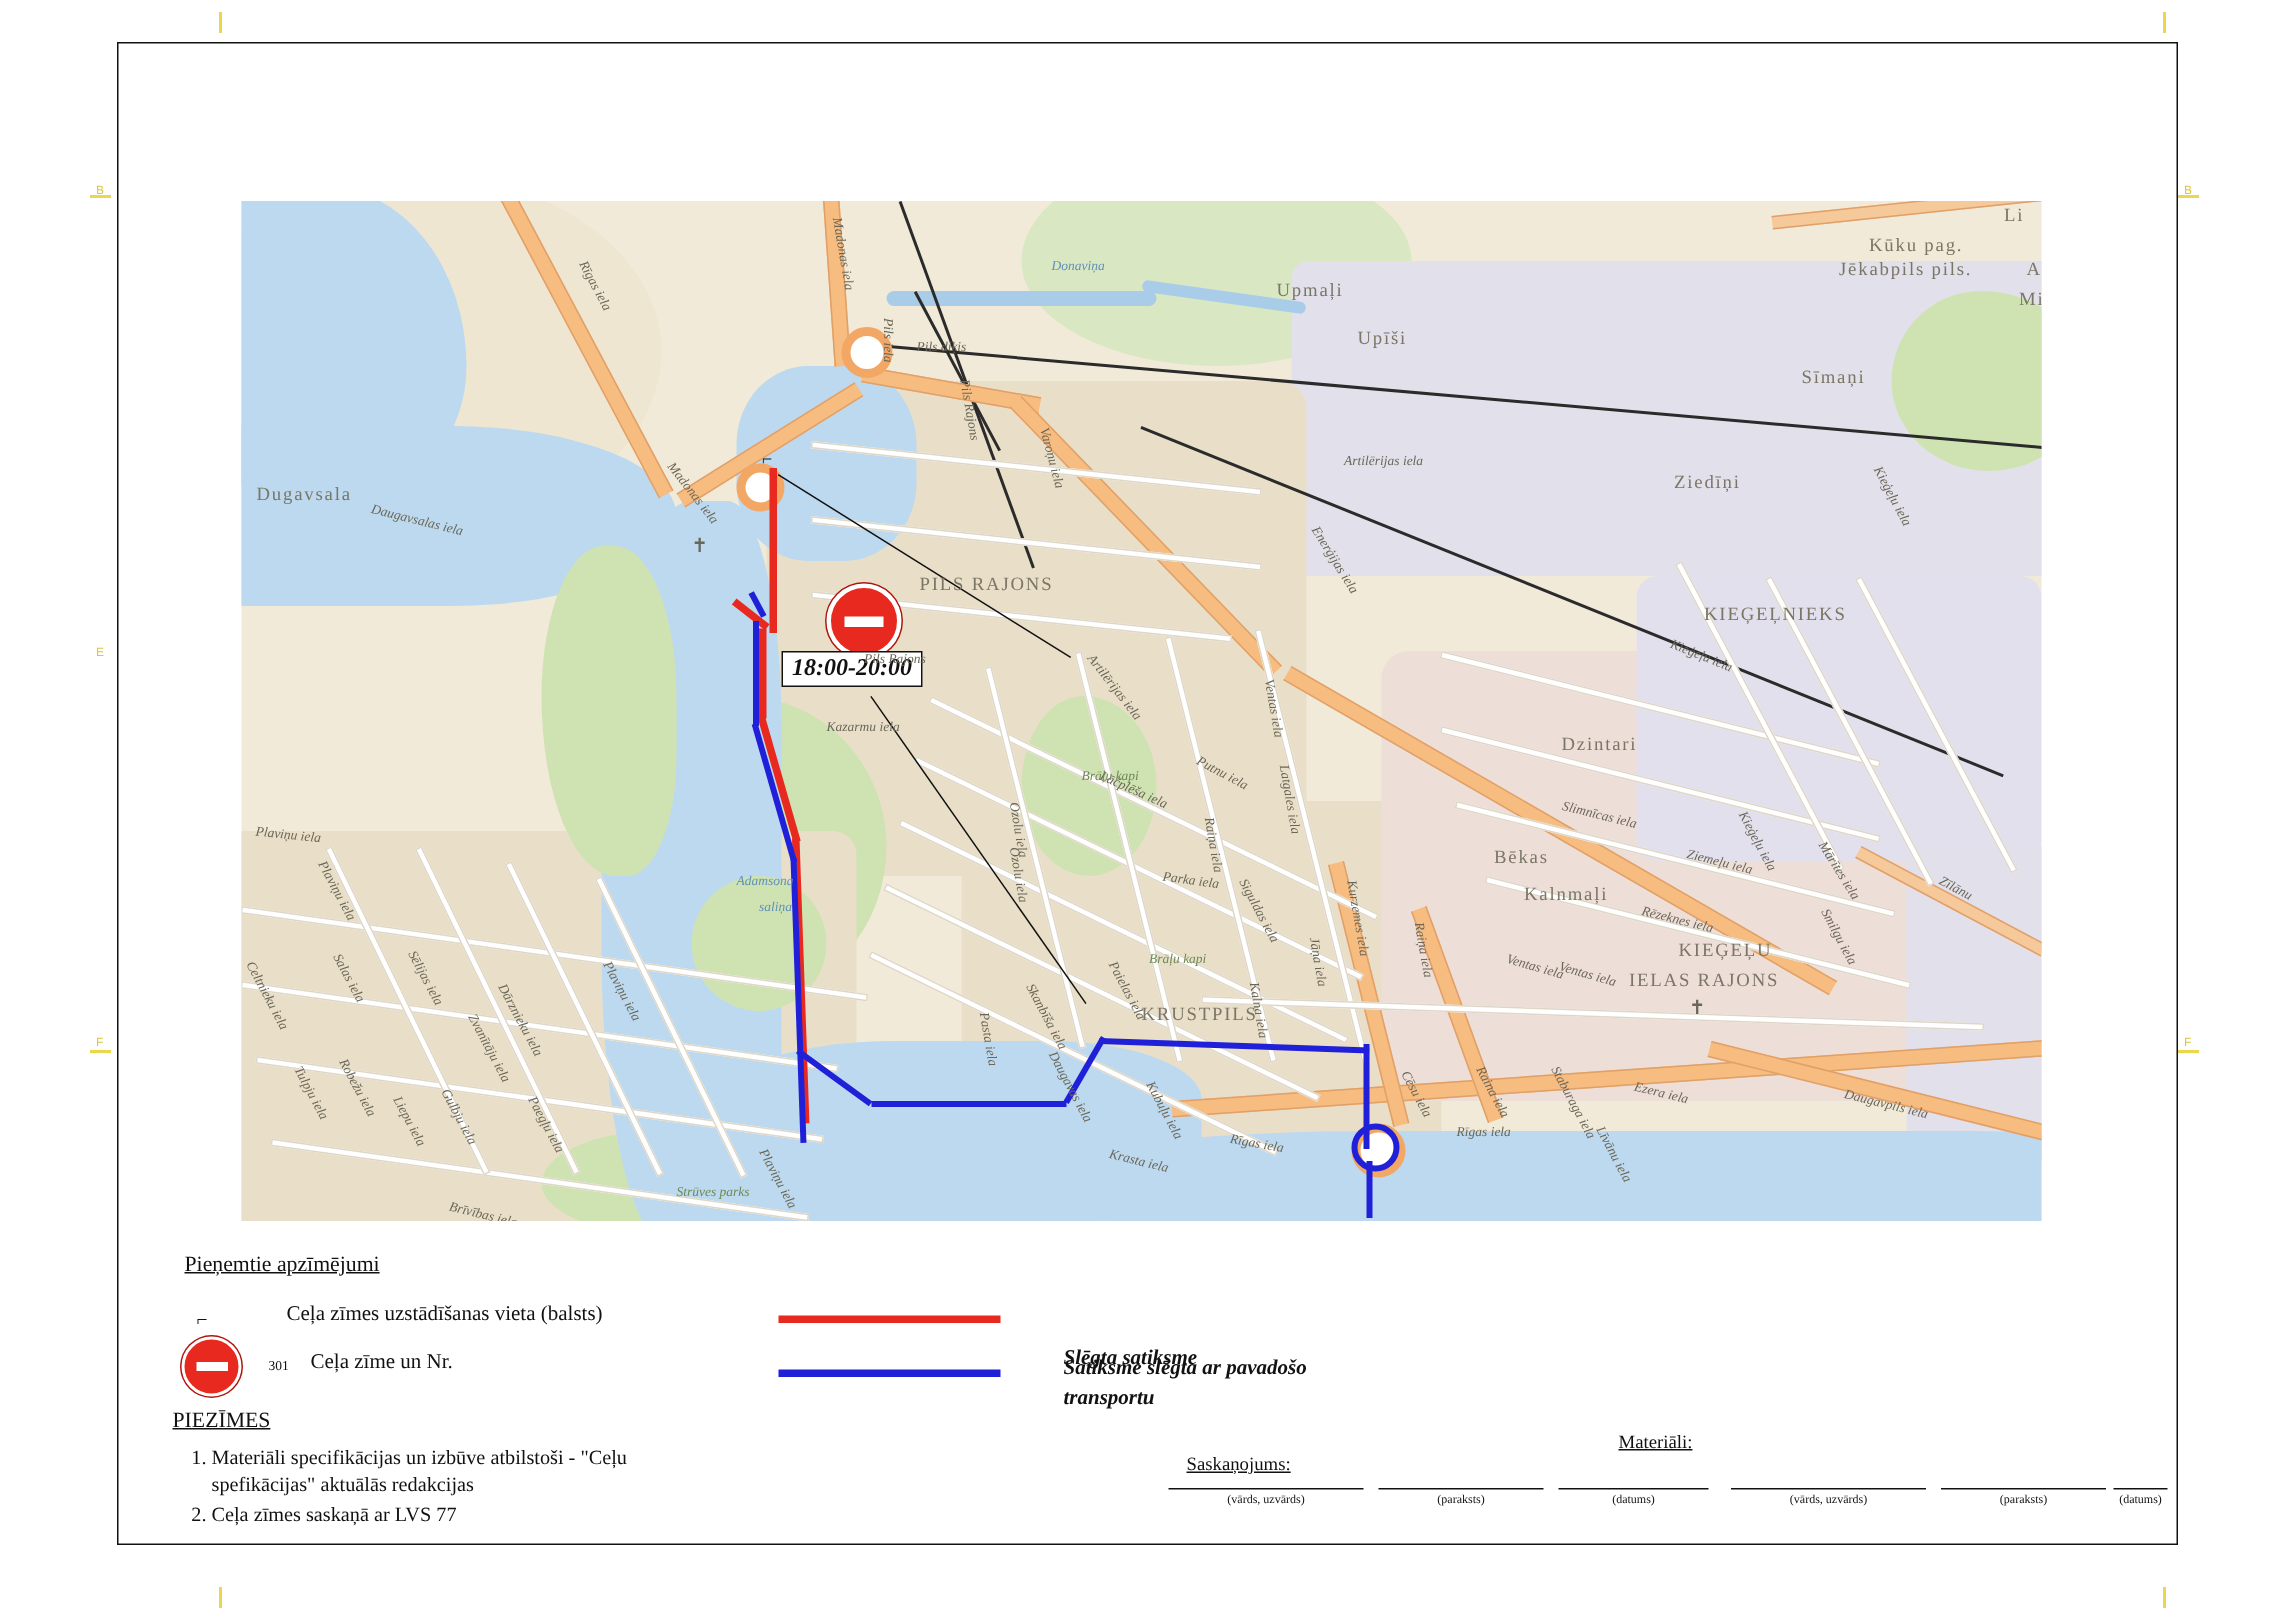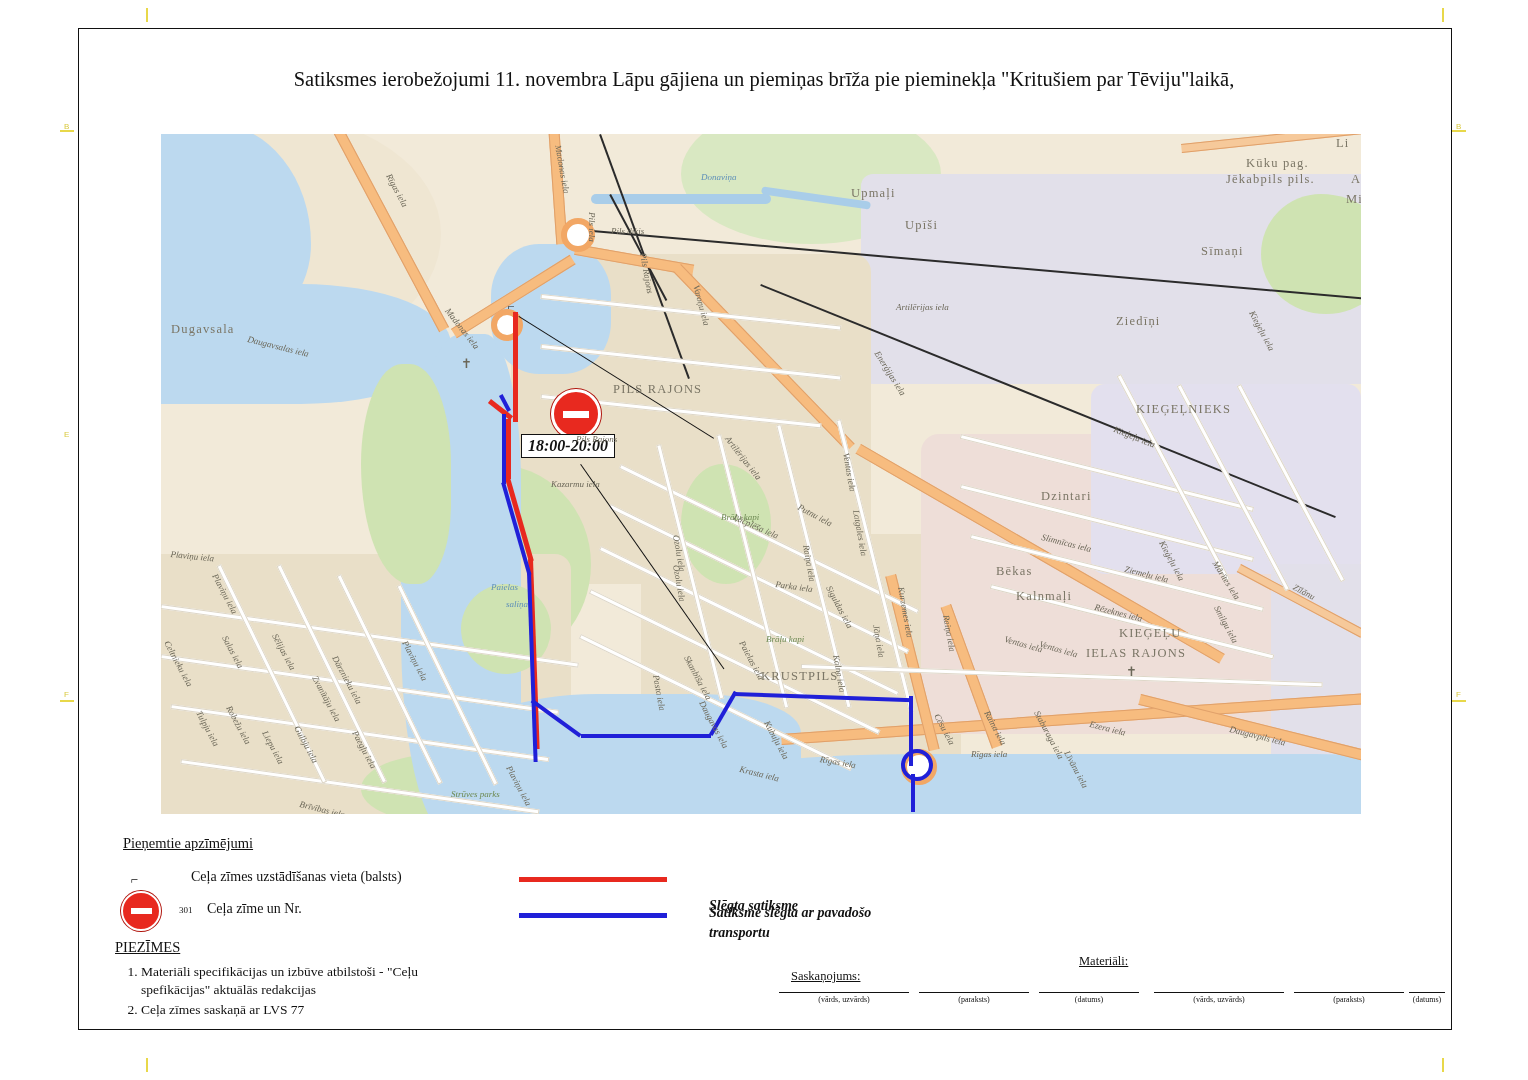--- a/index.html
+++ b/index.html
@@ -109,21 +109,20 @@
 <div class="regmark h" style="left:1452px;top:700px;"></div>
 <div class="regtext" style="left:64px;top:122px;">B</div>
 <div class="regtext" style="left:64px;top:430px;">E</div>
 <div class="regtext" style="left:64px;top:690px;">F</div>
 <div class="regtext" style="left:1456px;top:122px;">B</div>
 <div class="regtext" style="left:1456px;top:690px;">F</div>
 
 <div class="sheet">
 
   <div class="title">
-    <div>Satiksmes ierobežojumi 11. novembra Lāpu gājiena un piemiņas brīža pie pieminekļa "Kritušiem par Tēviju"laikā,</div>
   </div>
 
   <div class="map">
     <div class="map-inner">
 
       <div class="blob sand" style="left:-40px;top:-20px;width:320px;height:240px;"></div>
       <div class="blob green" style="left:520px;top:-30px;width:260px;height:140px;"></div>
       <div class="blob grey" style="left:700px;top:40px;width:520px;height:210px;border-radius:12px;"></div>
       <div class="blob beige" style="left:350px;top:120px;width:360px;height:330px;border-radius:18px;"></div>
       <div class="blob beige" style="left:480px;top:400px;width:320px;height:260px;border-radius:18px;"></div>
@@ -307,21 +306,21 @@
           <div class="lbl place" style="left: 955px; top: 180px;">Ziedīņi</div>
           <div class="lbl place" style="left: 880px; top: 355px;">Dzintari</div>
           <div class="lbl place" style="left: 835px; top: 430px;">Bēkas</div>
           <div class="lbl place" style="left: 855px; top: 455px;">Kalnmaļi</div>
           <div class="lbl place" style="left: 1085px; top: 22px;">Kūku pag.</div>
           <div class="lbl place" style="left: 1065px; top: 38px;">Jēkabpils pils.</div>
           <div class="lbl place" style="left: 1190px; top: 38px;">Abeizi</div>
           <div class="lbl place" style="left: 1185px; top: 58px;">Miglas</div>
           <div class="lbl place" style="left: 1175px; top: 2px;">Li</div>
           <div class="lbl water" style="left: 540px; top: 38px;">Donaviņa</div>
-          <div class="lbl water" style="left: 330px; top: 448px;">Paielas</div>
+          <div class="lbl water" style="left: 330px; top: 448px;">Adamsona</div>
           <div class="lbl water" style="left: 345px; top: 465px;">saliņa</div>
           <div class="lbl grn" style="left: 290px; top: 655px;">Strūves parks</div>
           <div class="lbl grn" style="left: 560px; top: 378px;">Brāļu kapi</div>
           <div class="lbl grn" style="left: 605px; top: 500px;">Brāļu kapi</div>
         </div>
     </div>
   </div>
 
   <div class="legend-title">Pieņemtie apzīmējumi</div>
 

